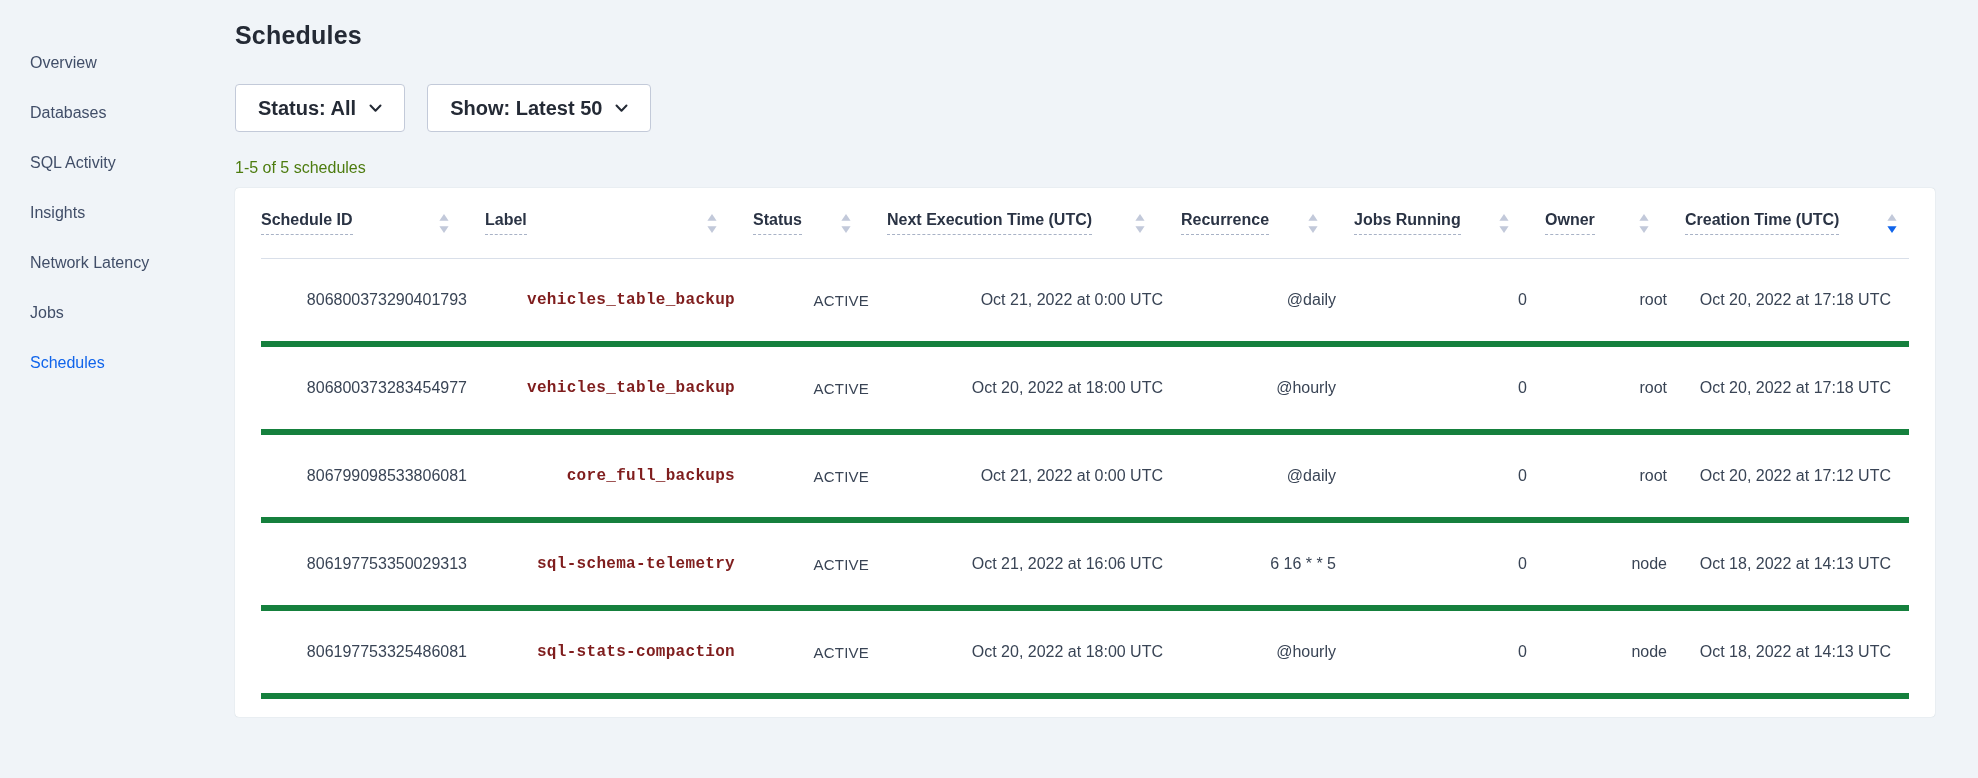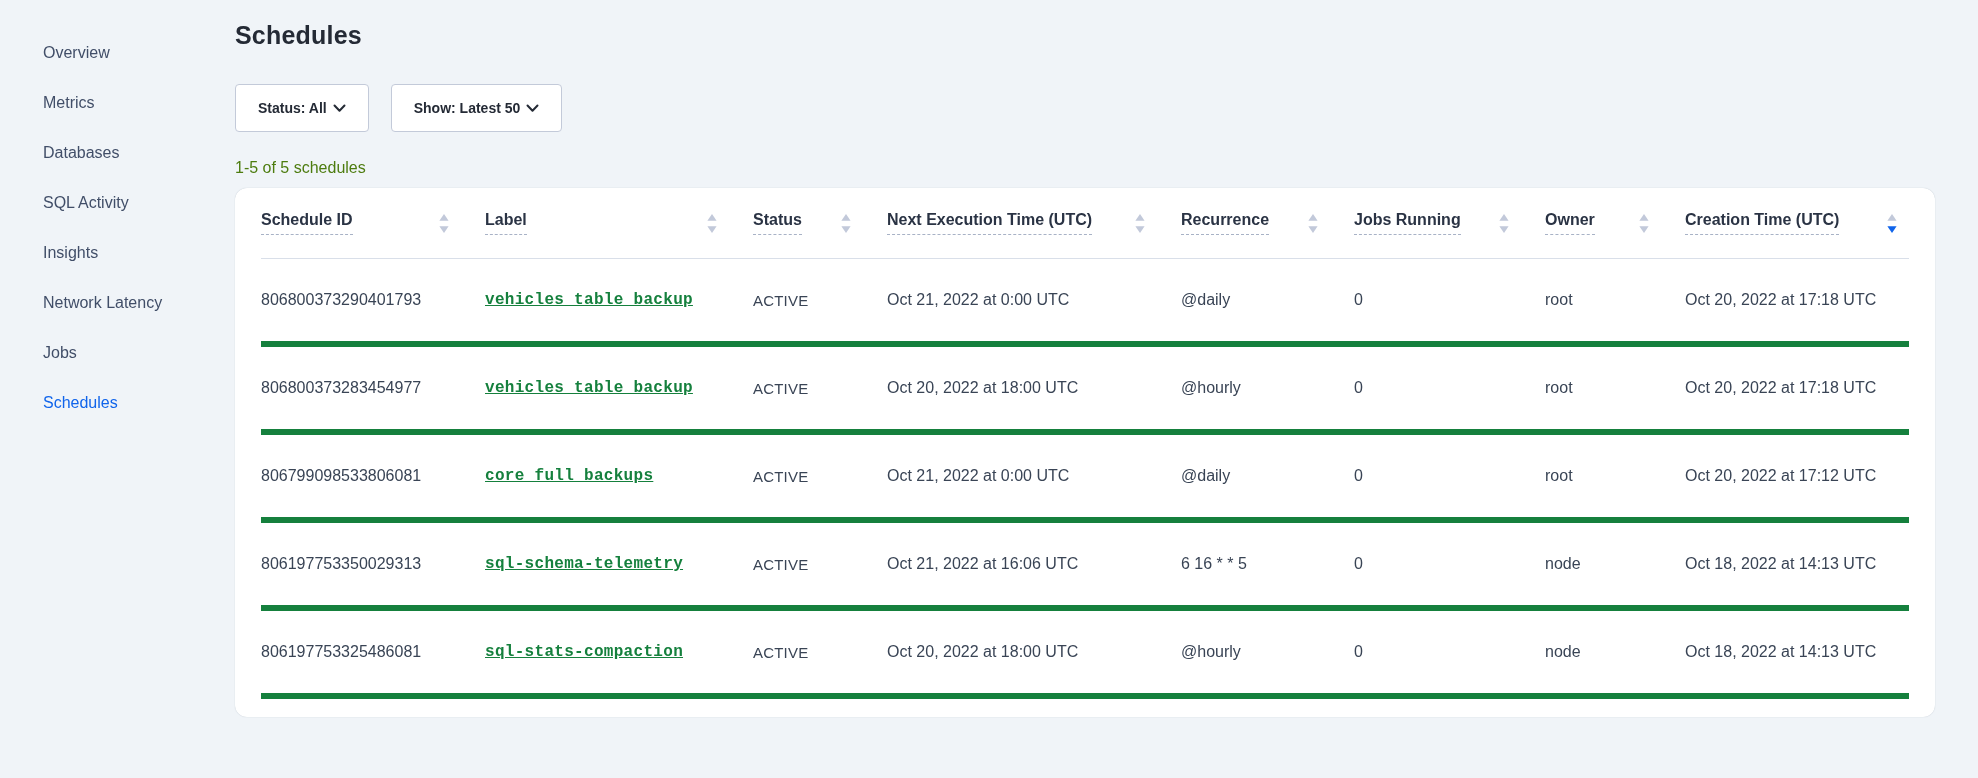--- a/index.html
+++ b/index.html
@@ -4,43 +4,43 @@
 <style>
   * { box-sizing: border-box; }
   html,body { margin:0; padding:0; }
   body {
     width:1978px; height:778px; position:relative; overflow:hidden;
     background:#F0F4F8;
     font-family:"Liberation Sans", sans-serif;
     color:#394455;
   }
   
-  .sidebar { position:absolute; left:0; top:28px; width:235px;padding-left:13px; }
+  .sidebar { position:absolute; left:0; top:38px; width:235px; }
   .side-item {
     height:50px; display:flex; align-items:center; padding-left:30px;
     font-size:16px; color:#414E68; cursor:pointer; white-space:nowrap;
   }
   .side-item.active { color:#1064EB; }
   
   .main { position:absolute; left:235px; top:0; width:1700px; }
   .page-title {
     margin:20px 0 0 0; font-size:25px; line-height:30px; font-weight:700;
     color:#242A35; letter-spacing:.2px;
   }
   .filters { display:flex; gap:22px; margin-top:34px; }
   .filter-btn {
     height:48px; background:#FFFFFF; border:1px solid #C3CAD9; border-radius:4px;
-    display:flex; align-items:center; gap:6px; padding:0 22px;
-    font-family:inherit; font-size:14px; font-weight:700; color:#242A35; cursor:pointer;
+    display:flex; align-items:center; gap:13px; padding:0 22px;
+    font-family:inherit; font-size:20px; font-weight:700; color:#242A35; cursor:pointer;
   }
   .results-count { margin-top:26px; font-size:16px; line-height:20px; color:#4d7c0f; }
   
   .card {
-    margin-top:10px; height:529px; background:#FFFFFF; border-radius:12px;
-    padding:0 26px; box-shadow:0 0 1px rgba(67,90,111,.35);
+    margin-top:10px; height:529px; background:#FFFFFF; border-radius:4px;
+    padding:0 26px; box-shadow:0 0 1px rgba(67,90,111,.35);text-align:right;
   }
   .thead, .row {
     display:grid;
     grid-template-columns:224px 268px 134px 294px 173px 191px 140px 1fr;
     align-items:center;
   }
   .thead { height:71px; border-bottom:1px solid #D9DFE9; }
   .th {
     display:flex; align-items:center; justify-content:space-between;
     padding-right:36px; cursor:pointer;
@@ -48,30 +48,29 @@
   .th:last-child { padding-right:12px; }
   .th-label {
     font-size:16px; font-weight:700; color:#2A3344; white-space:nowrap;
     border-bottom:1px dashed #A8B2C6; padding-bottom:5px;
   }
   .sort-icon { flex:0 0 auto; margin-left:10px; }
   .row { height:88px; border-bottom:6px solid #15803d; font-size:16px; color:#394455; }
   .cell { padding-right:18px; white-space:nowrap; overflow:hidden; }
   .cell-label {
     font-family:"Liberation Mono","DejaVu Sans Mono",monospace;
-    font-weight:700; font-size:16px; letter-spacing:.3px; color:#15803d;text-decoration:underline;
+    font-weight:700; font-size:16px; letter-spacing:.3px; color:#7f1d1d;
   }
   .cell-status { font-size:15px; letter-spacing:.2px; }
 </style>
 </head>
 <body>
 
 <nav class="sidebar">
     <div class="side-item">Overview</div>
-    <div class="side-item">Metrics</div>
     <div class="side-item">Databases</div>
     <div class="side-item">SQL Activity</div>
     <div class="side-item">Insights</div>
     <div class="side-item">Network Latency</div>
     <div class="side-item">Jobs</div>
     <div class="side-item active">Schedules</div>
   </nav>
 
 <main class="main">
   <h1 class="page-title">Schedules</h1>

